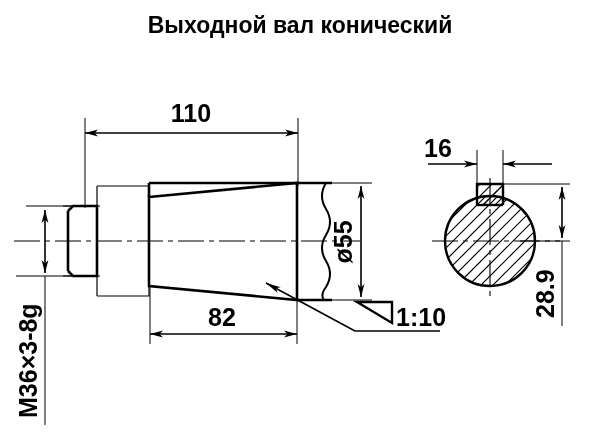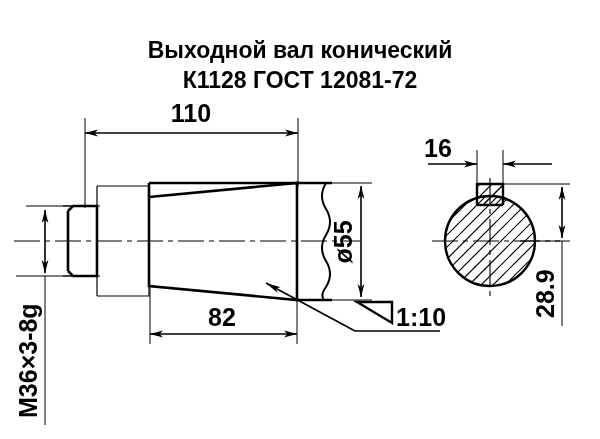--- a/index.html
+++ b/index.html
@@ -15,21 +15,20 @@
     font-family: "Liberation Sans", sans-serif;
     overflow: hidden;
   }
   #title-block {
     position: absolute;
     top: 10px;
     left: 0;
     width: 600px;
     text-align: center;
     color: #000000;
-    margin-top: 25px;
   }
   #title-line-1, #title-line-2 {
     font-size: 23px;
     font-weight: bold;
     line-height: 30px;
     letter-spacing: 0px;
     white-space: nowrap;
   }
   #drawing-svg {
     position: absolute;
@@ -43,21 +42,20 @@
     fill: #000000;
   }
 </style>
 </head>
 <body>
 
 <div id="root">
 
   <div id="title-block">
     <div id="title-line-1">Выходной вал конический</div>
-    <div id="title-line-2">К1128 ГОСТ 12081-72</div>
   </div>
 
   <svg id="drawing-svg" width="600" height="439" viewBox="0 0 600 439">
 
     <defs>
       <marker id="arrIn" markerWidth="14" markerHeight="10" refX="13" refY="5" orient="auto" markerUnits="userSpaceOnUse">
         <path d="M13,5 L0,1.6 L3.4,5 L0,8.4 Z" fill="#000"></path>
       </marker>
       <marker id="arrOut" markerWidth="14" markerHeight="10" refX="1" refY="5" orient="auto" markerUnits="userSpaceOnUse">
         <path d="M1,5 L14,1.6 L10.6,5 L14,8.4 Z" fill="#000"></path>

